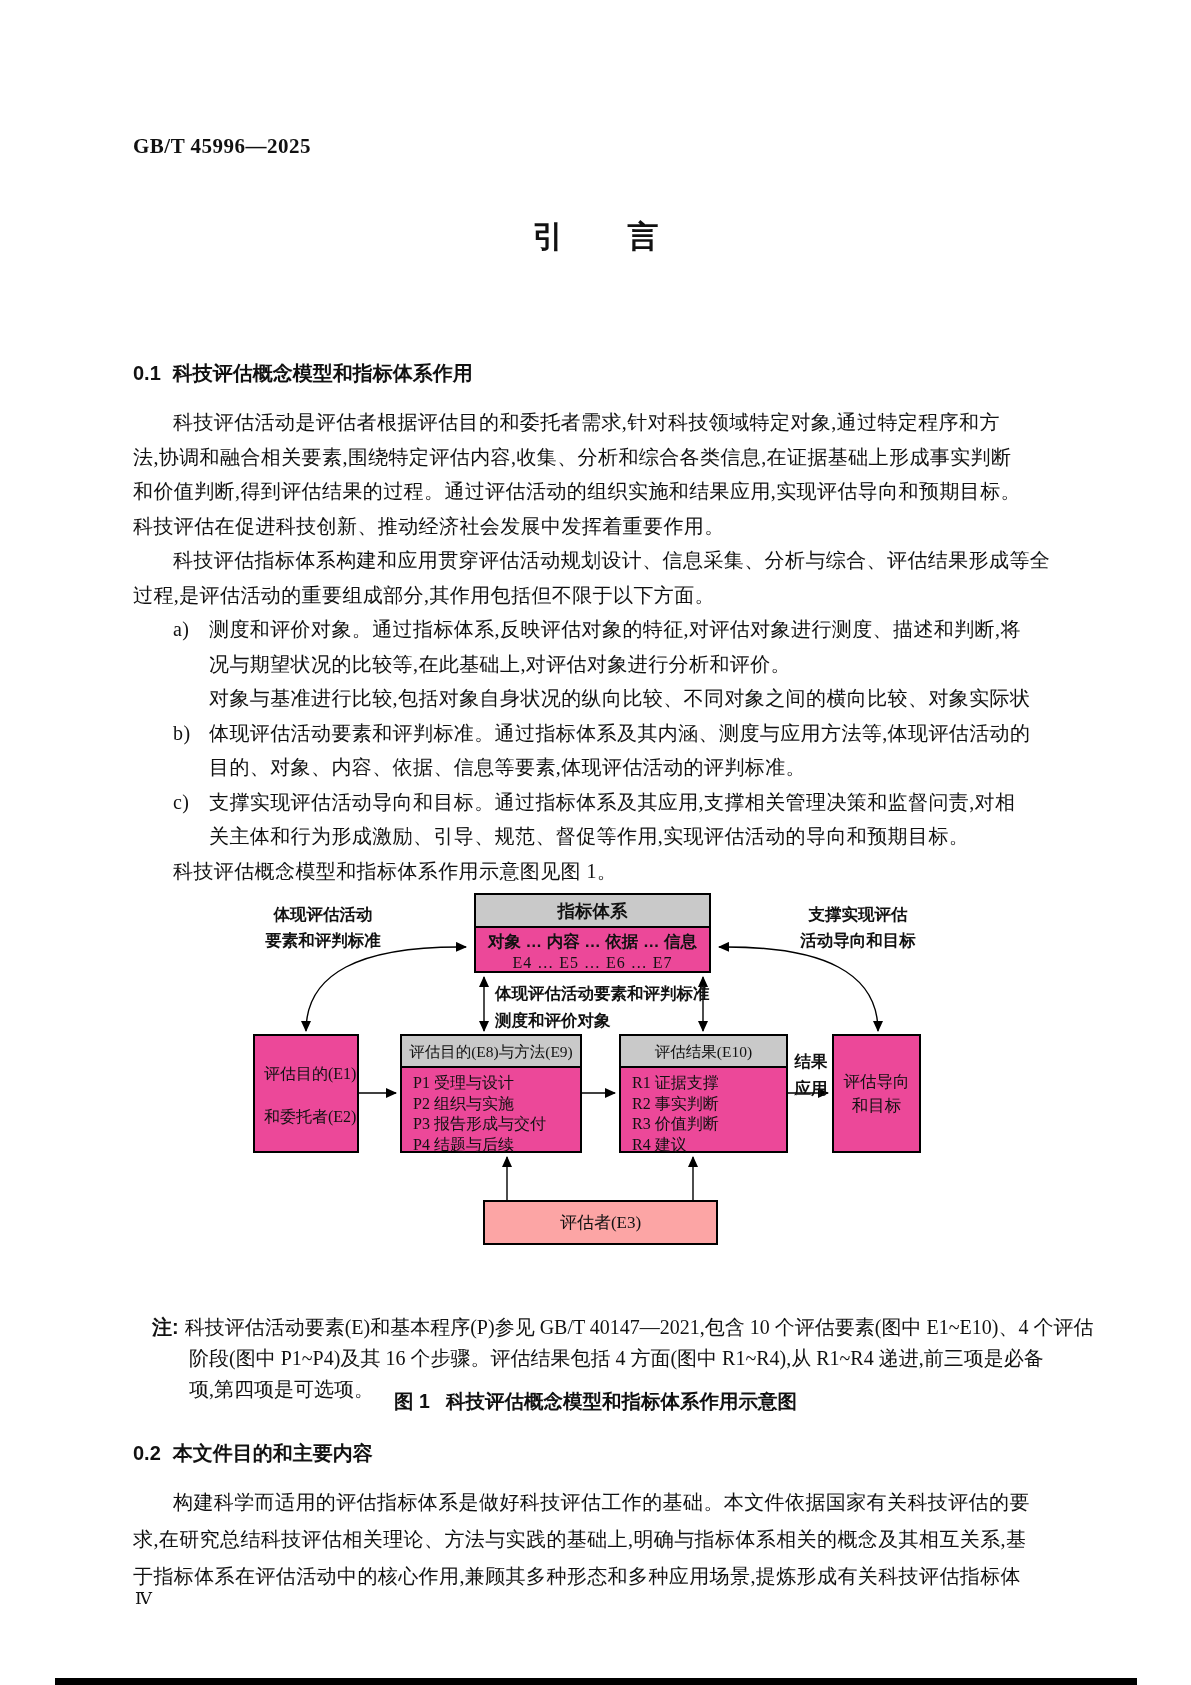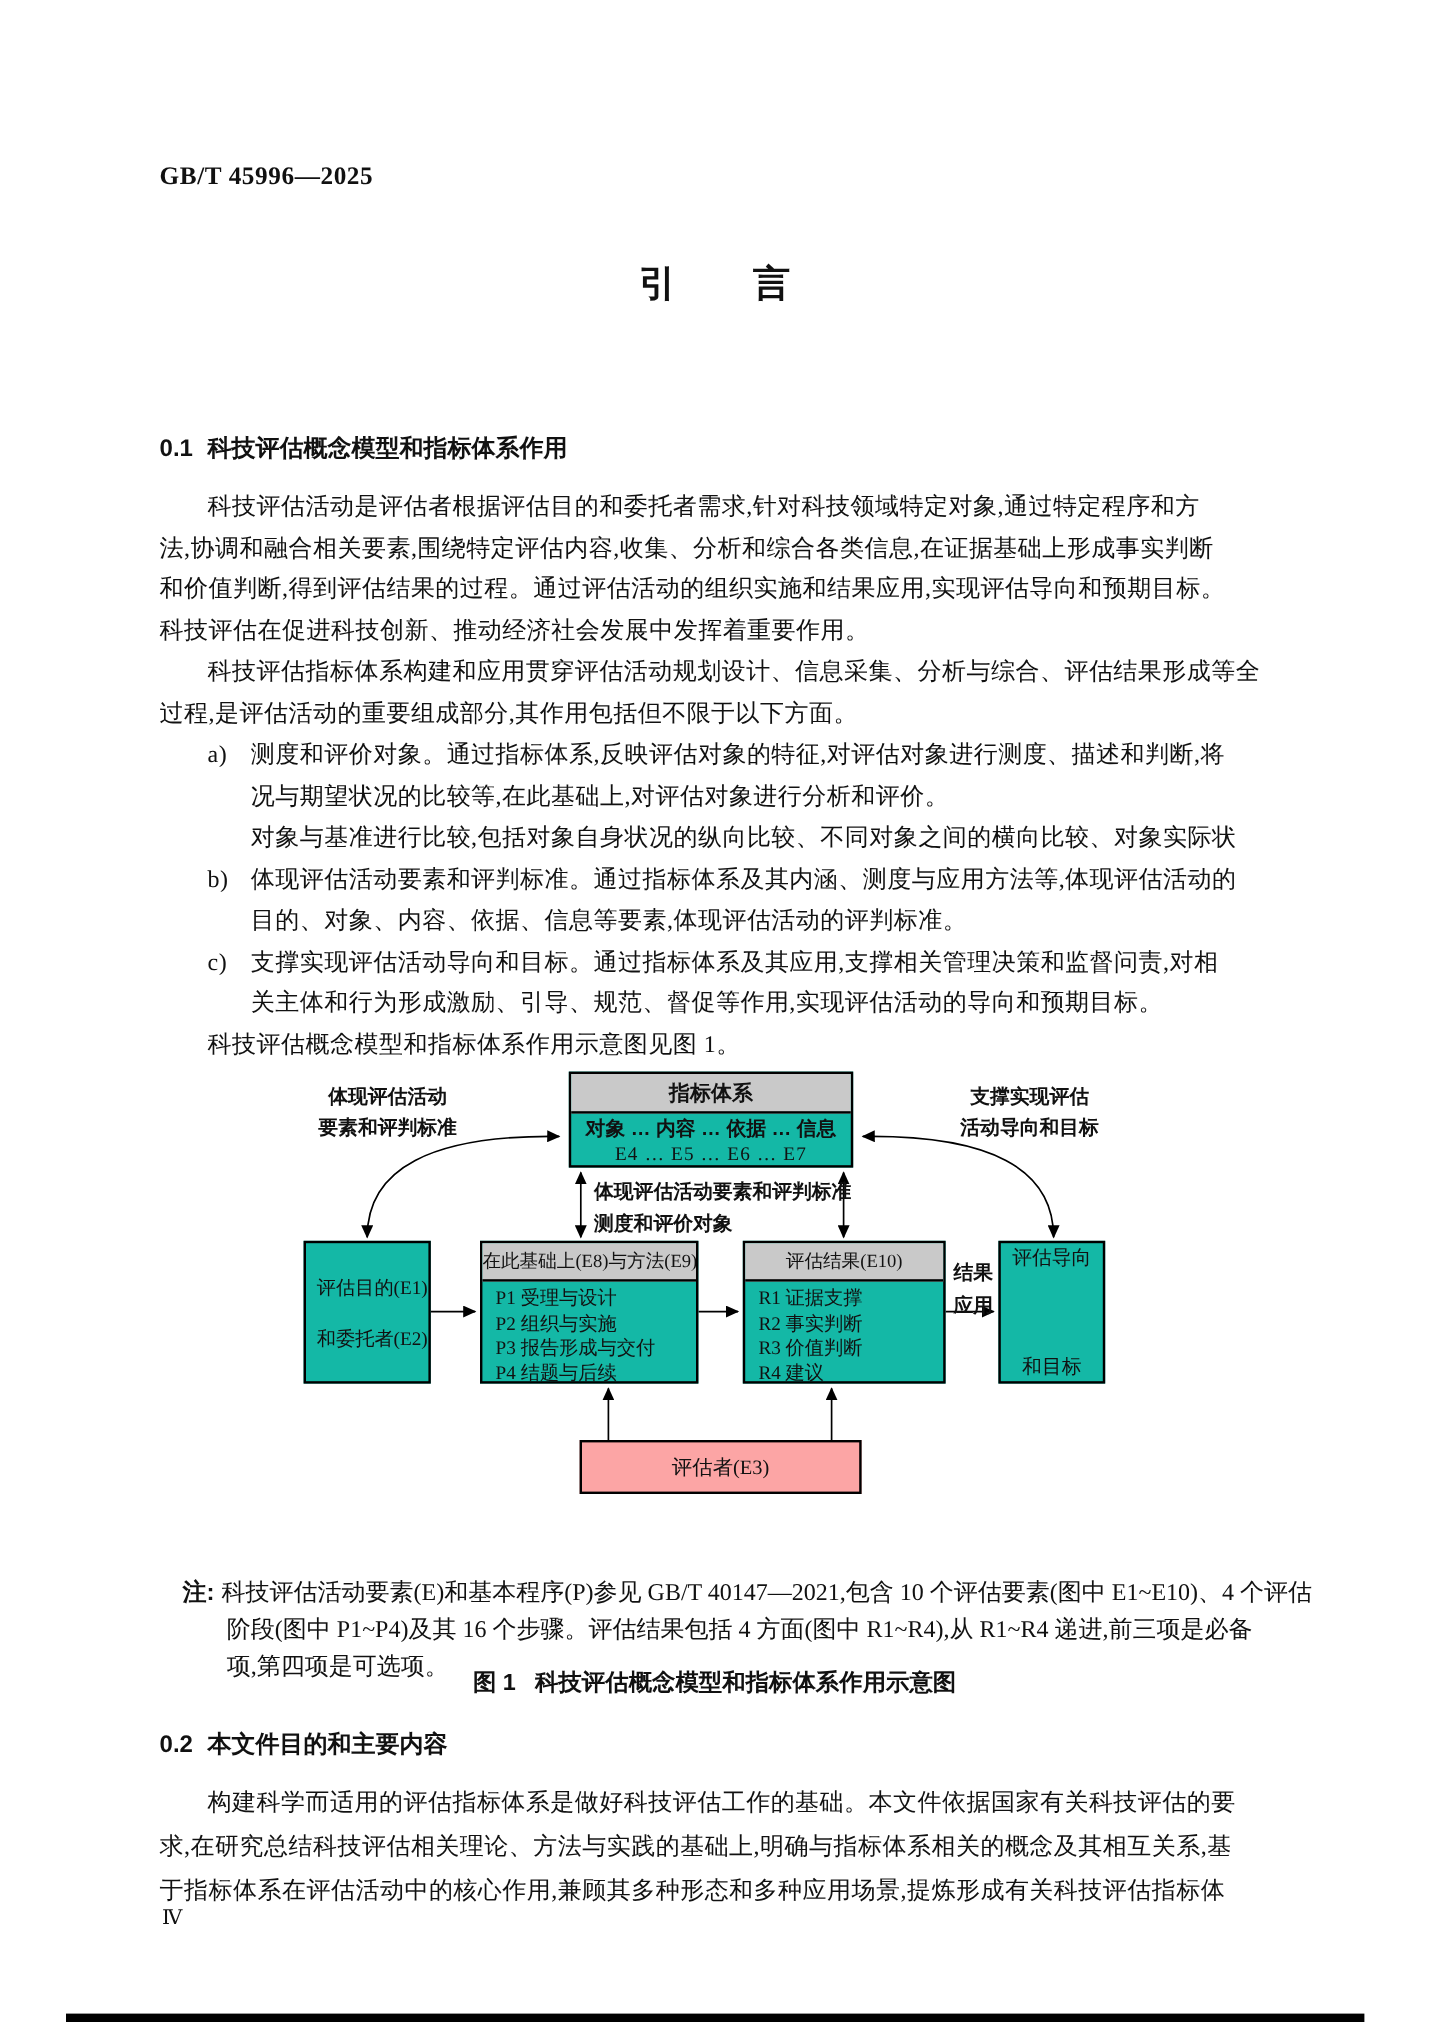--- a/index.html
+++ b/index.html
@@ -31,42 +31,42 @@
     position:absolute; left:133px; top:405px; width:928px;
     font-size:20px; letter-spacing:0.4px;
   }
   .ln { height:34.5px; line-height:34.5px; white-space:nowrap; }
   .ind { text-indent:40px; }
   .li-first { padding-left:40px; }
   .li-first .marker { display:inline-block; width:36px; }
   .li-cont { padding-left:76px; }
   
   .figure { position:absolute; left:0; top:885px; width:1191px; height:375px; }
-  .fbox { position:absolute; border:2px solid #000; background:#14b8a6; }
+  .fbox { position:absolute; border:2px solid #000; background:#ec4899; }
   .fbox .fhead {
     background:#c9c9c9; border-bottom:2px solid #000; text-align:center;
     white-space:nowrap; overflow:hidden;
   }
   .heiti { font-family:"Liberation Sans","DejaVu Sans",sans-serif; font-weight:700; }
   .songti { font-family:"Liberation Serif","DejaVu Serif",serif; }
   .flabel { position:absolute; white-space:nowrap; font-size:16.5px; line-height:26px; }
   .indicator-box { left:474px; top:8px; width:237px; height:80px; }
   .indicator-box .fhead { height:33px; line-height:33px; font-size:17.5px; }
   .indicator-box .row { text-align:center; height:22px; line-height:22px; white-space:nowrap; }
   .row1 { margin-top:2px; font-size:16.5px; }
   .row2 { font-size:16px; letter-spacing:1px; }
   .purpose-box { left:253px; top:149px; width:106px; height:119px; padding:28px 0 0 9px; }
   .purpose-box div { font-size:16px; line-height:20px; white-space:nowrap; margin-bottom:23px; }
   .proc-box { left:400px; top:149px; width:182px; height:119px; }
   .proc-box .fhead, .res-box .fhead { height:32px; line-height:32px; font-size:15.5px; }
   .fitems { padding:5px 0 0 11px; }
   .fitems div { font-size:16px; line-height:20.5px; white-space:nowrap; }
   .res-box { left:619px; top:149px; width:169px; height:119px; }
   .orient-box { left:832px; top:149px; width:89px; height:119px;
-    display:flex; flex-direction:column; justify-content:space-between; align-items:center; }
+    display:flex; flex-direction:column; justify-content:center; align-items:center; }
   .orient-box div { font-size:16.5px; line-height:24px; white-space:nowrap; }
   .eval-box { left:483px; top:315px; width:235px; height:45px; background:#fca5a5;
     text-align:center; line-height:41px; font-size:17px; }
   .arrows { position:absolute; left:0; top:0; width:1191px; height:375px; }
   
   .noteblock { position:absolute; left:152px; top:1312px; width:915px; font-size:20px; }
   .noteblock .nln { height:31px; line-height:31px; white-space:nowrap; }
   .noteblock .nlabel { font-family:"Liberation Sans",sans-serif; font-weight:700; margin-right:6px; }
   .note-cont { padding-left:37px; }
   .fig-caption {
@@ -155,21 +155,21 @@
       <div class="row row1 heiti">对象 … 内容 … 依据 … 信息</div>
       <div class="row row2 songti">E4 … E5 … E6 … E7</div>
     </div>
 
     <div class="fbox purpose-box songti">
       <div>评估目的(E1)</div>
       <div>和委托者(E2)</div>
     </div>
 
     <div class="fbox proc-box songti">
-      <div class="fhead">在此基础上(E8)与方法(E9)</div>
+      <div class="fhead">评估目的(E8)与方法(E9)</div>
       <div class="fitems">
         <div>P1 受理与设计</div>
         <div>P2 组织与实施</div>
         <div>P3 报告形成与交付</div>
         <div>P4 结题与后续</div>
       </div>
     </div>
 
     <div class="fbox res-box songti">
       <div class="fhead">评估结果(E10)</div>

